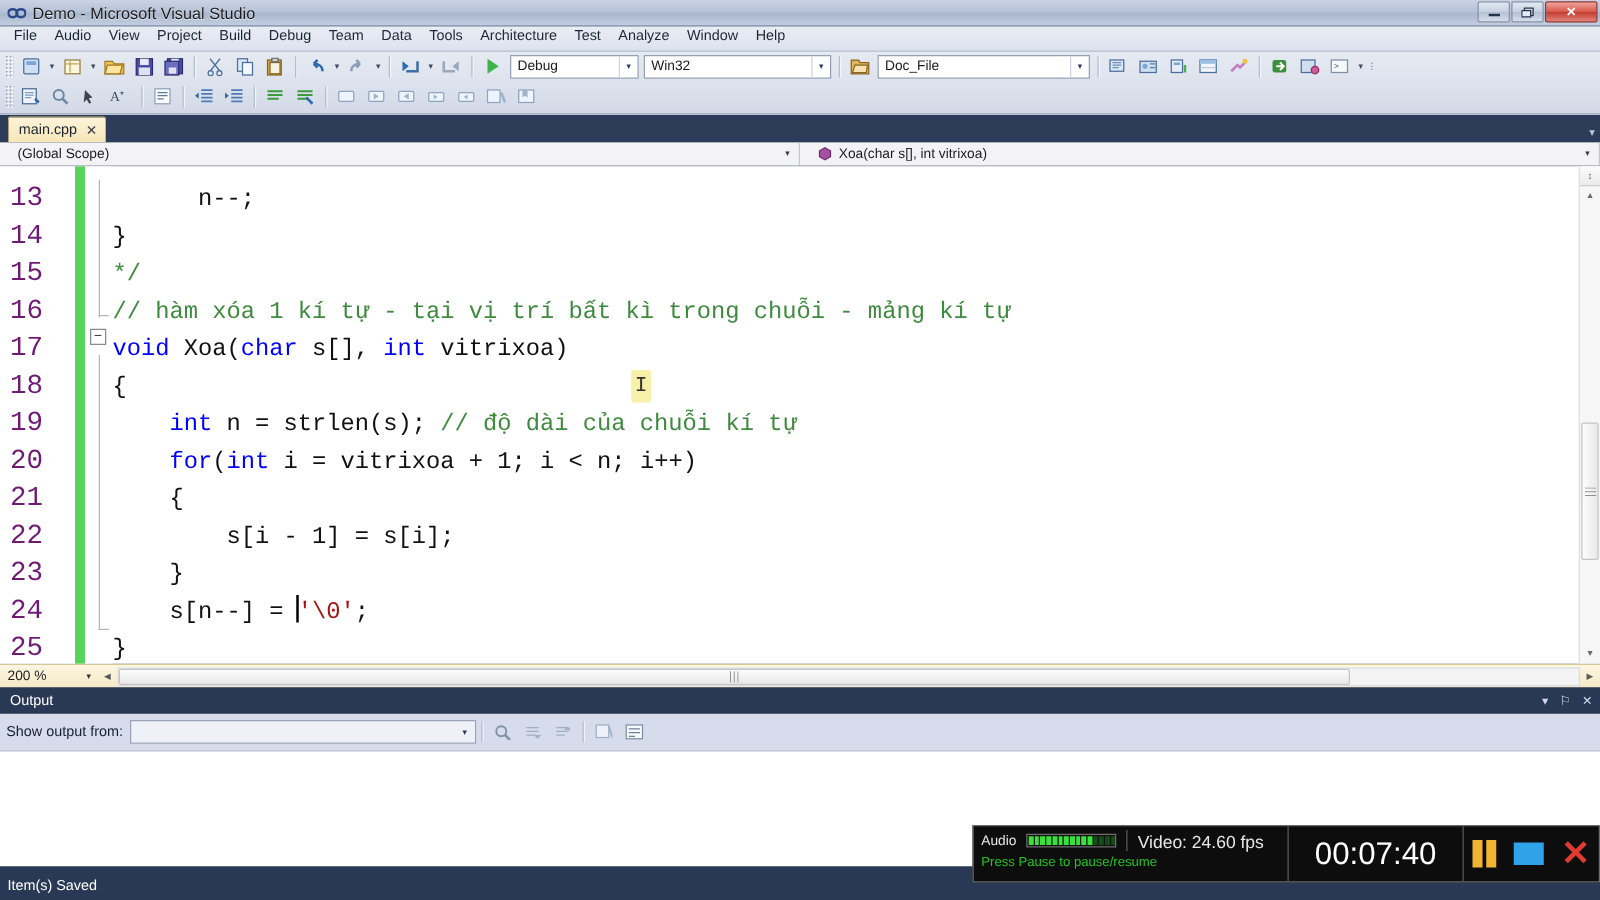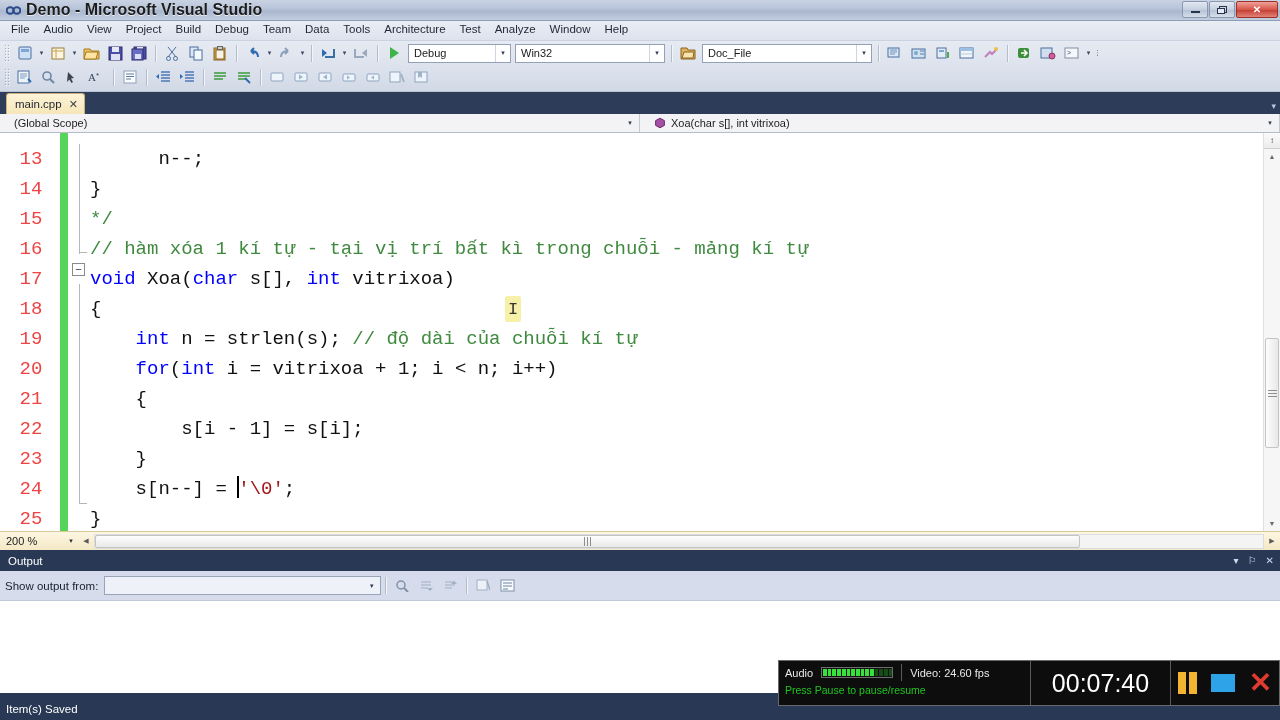--- a/index.html
+++ b/index.html
@@ -21,24 +21,23 @@
     height: 21px;
     background: linear-gradient(180deg,#c9d3e3 0%,#b7c3d8 45%,#a9b7cf 55%,#c2cddf 100%);
     border-bottom: 1px solid #8e9cb5;
     display: flex; align-items: center;
   }
   .titlebar .tb-icon {
     width: 16px; height: 14px; margin-left: 5px; margin-right: 5px;
     display: flex; align-items: center; justify-content: center;
   }
   .titlebar .tb-title {
-    font-size: 16px; color: #1c1c1c;
+    font-size: 13px; color: #1c1c1c;
     text-shadow: 0 1px 0 rgba(255,255,255,.7);
     white-space: nowrap;
-    font-weight: bold;
   }
   .wincontrols {
     position: absolute; right: 2px; top: 1px;
     display: flex; gap: 1px;
   }
   .wincontrols .wb {
     width: 26px; height: 17px;
     border: 1px solid #8a97ae;
     background: linear-gradient(180deg,#e3e9f3 0%,#c6d0e0 50%,#b3bfd4 51%,#d6dee9 100%);
     display: flex; align-items: center; justify-content: center;
@@ -145,23 +144,23 @@
     width: 12px; height: 12px; margin-right: 5px; display:inline-block;
   }
 
   
   .editor-wrap {
     position: relative; height: 398px; background: #ffffff;
     display: flex; overflow: hidden;
   }
   .gutter-left { width: 8px; background: #ffffff; }
   .linenums {
-    width: 52px; text-align: center; padding-right: 6px;
+    width: 52px; text-align: left; padding-right: 6px;
     font-family: "Liberation Mono", "DejaVu Sans Mono", monospace;
-    font-size: 19px; line-height: 30px; color: #ef4444;
+    font-size: 22px; line-height: 30px; color: #701a75;
     padding-top: 11px; user-select: none; background:#fff;
   }
   .changebar {
     width: 8px; background: #57d45c; margin-top: 0px;
   }
   .foldcol {
     width: 22px; position: relative; background: #fff; padding-top: 11px;
   }
   .foldline {
     position: absolute; left: 11px; width: 1px; background: #b6b6b6;
@@ -300,21 +299,21 @@
   .rec-info { width: 252px; border-right: 1px solid #5a5a5a; padding: 2px 0 0 6px; }
   .rec-line1 { display: flex; align-items: center; height: 19px; }
   .rec-audio-label { font-size: 11px; color: #e8e8e8; margin-right: 8px; }
   .rec-meter {
     width: 72px; height: 11px; border: 1px solid #6d6d6d; background: #111;
     display: flex; align-items: center; padding-left: 1px; gap: 1px;
   }
   .rec-meter i { width: 4px; height: 7px; background: #37e23a; display:block; }
   .rec-meter i.dim { background: #144d16; }
   .rec-vsep { width:1px; background:#5a5a5a; height: 17px; margin: 0 8px; }
-  .rec-video { font-size: 11px; color: #e8e8e8; }
+  .rec-video { font-size: 14px; color: #e8e8e8; }
   .rec-line2 { font-size: 10.5px; color: #21c521; padding-top: 2px; }
   .rec-time {
     width: 140px; display: flex; align-items: center; justify-content: center;
     font-size: 25px; color: #ffffff; letter-spacing: 0px;
     border-right: 1px solid #5a5a5a;
   }
   .rec-buttons { flex: 1; display: flex; align-items: center; justify-content: space-around; }
   .rec-pause { width: 20px; height: 22px; display:flex; gap: 3px; }
   .rec-pause i { width: 8px; height: 22px; background:#f2b431; display:block; }
   .rec-stop { width: 24px; height: 18px; background: #2ea3e8; }

